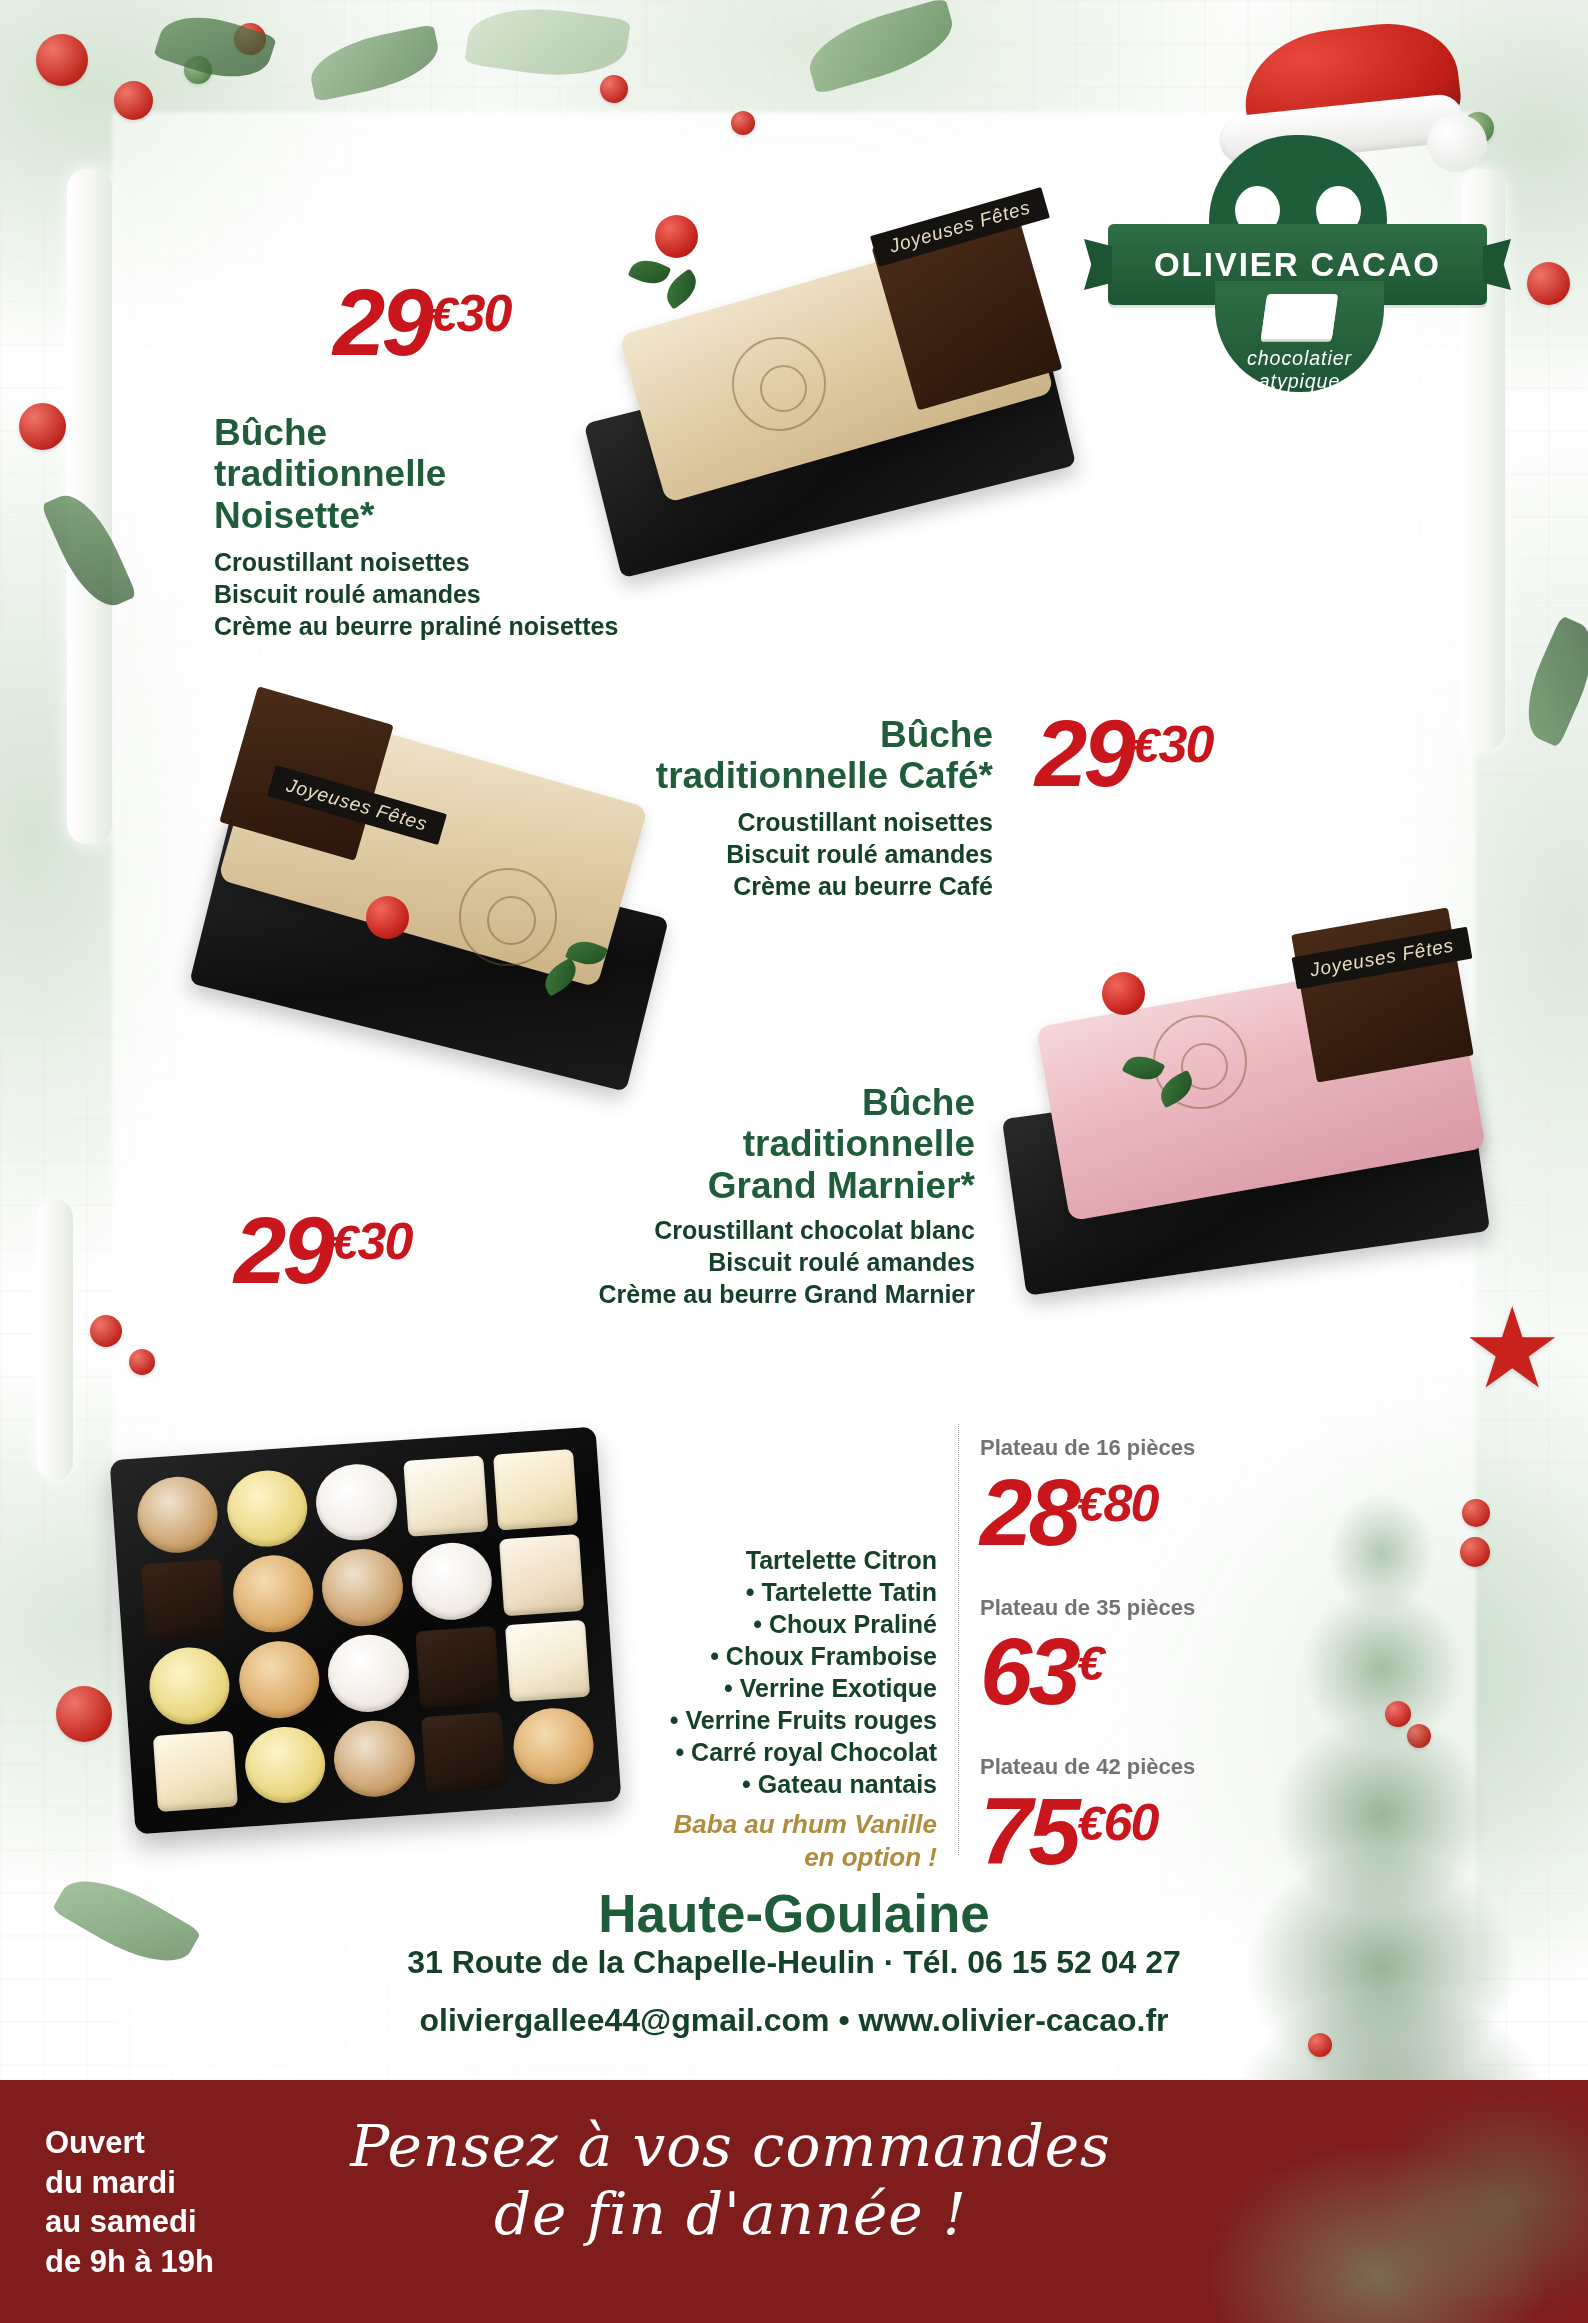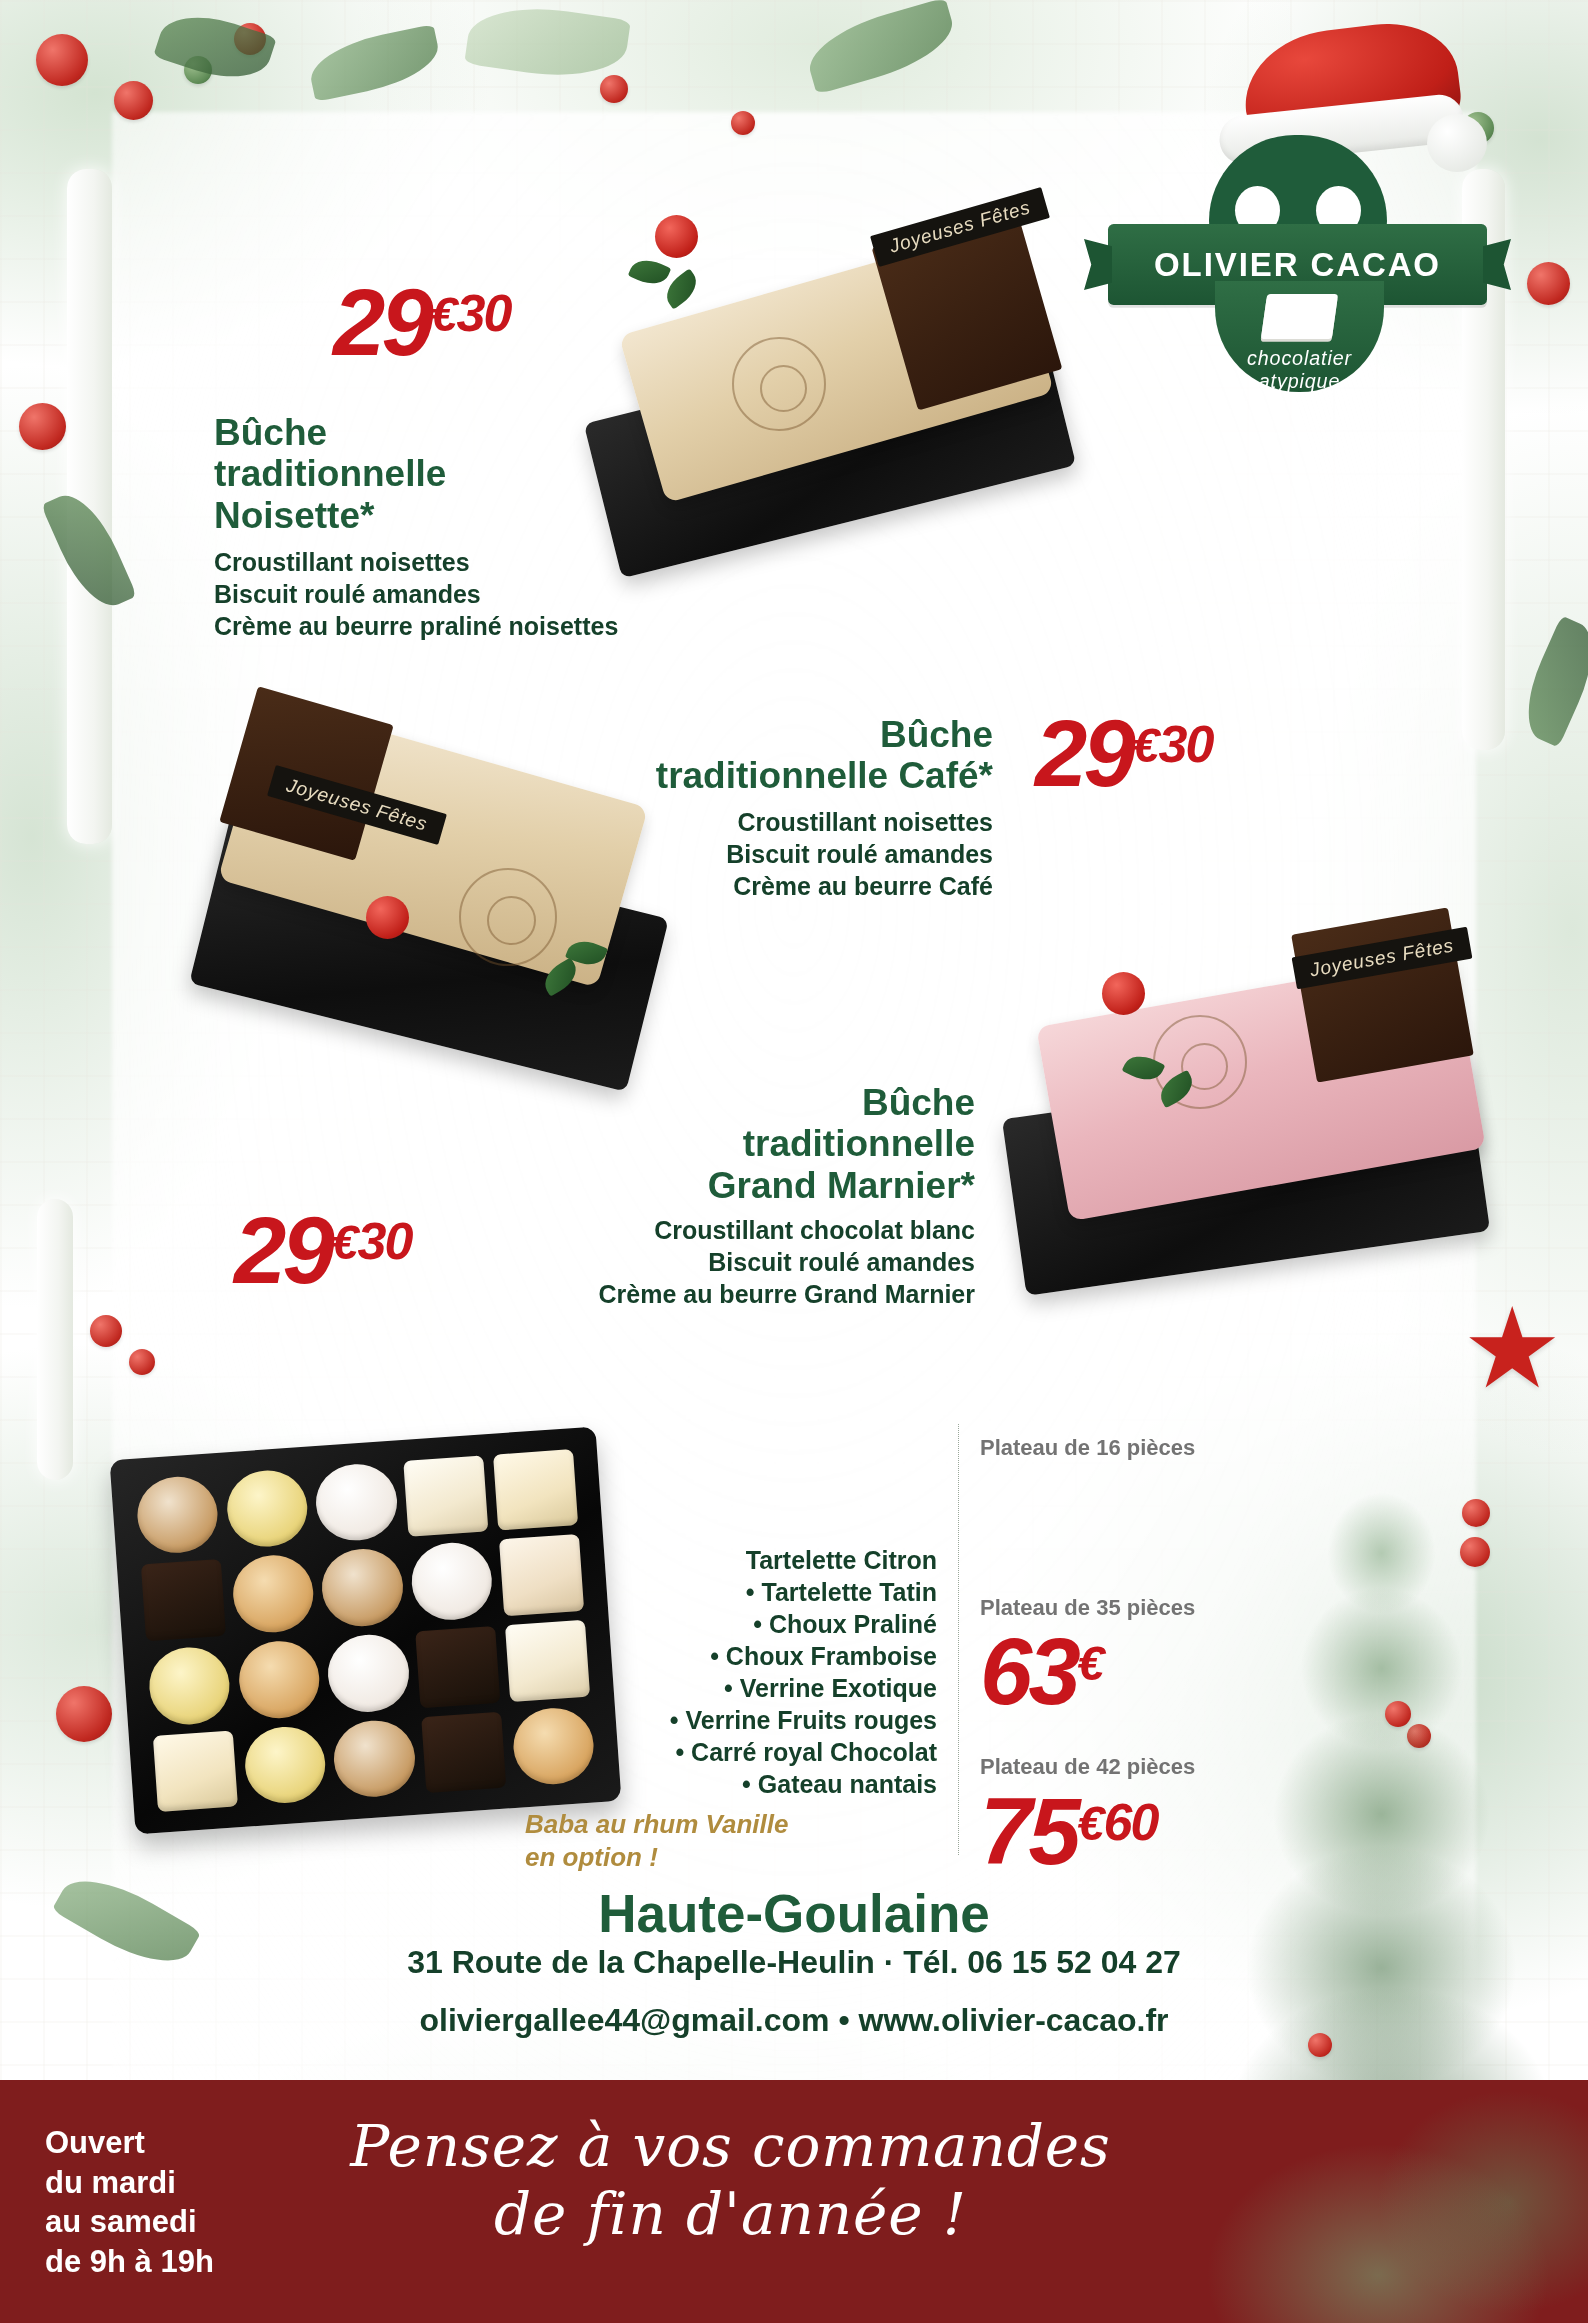--- a/index.html
+++ b/index.html
@@ -442,21 +442,21 @@
     letter-spacing: 0.9px;
   }
 
   .baba {
     position: absolute;
     font-style: italic;
     font-weight: 700;
     font-size: 26px;
     color: #b08c3e;
     line-height: 1.25;
-    text-align: left;
+    text-align: right;
     white-space: pre-line;
   }
 </style>
 </head>
 <body>
 
 <div class="poster">
 
   <div class="bg-base"></div>
   <div class="bg-paper"></div>
@@ -624,20 +624,23 @@
 • Verrine Exotique
 • Verrine Fruits rouges
 • Carré royal Chocolat
 • Gateau nantais</div>
   <div class="baba" style="left:525px;top:1808px;width:412px;">Baba au rhum Vanille
 en option !</div>
 
   <div class="sep-line" style="left:958px;top:1424px;height:431px;"></div>
 
   <div class="plateau-qty" style="left:980px;top:1435px;">Plateau de 16 pièces</div>
+  <div class="price" style="left:980px;top:1471px;">
+    <span class="int">28</span><span class="cur">€</span><span class="dec">80</span>
+  </div>
 
   <div class="plateau-qty" style="left:980px;top:1595px;">Plateau de 35 pièces</div>
   <div class="price" style="left:980px;top:1630px;">
     <span class="int">63</span><span class="cur">€</span><span class="dec"></span>
   </div>
 
   <div class="plateau-qty" style="left:980px;top:1754px;">Plateau de 42 pièces</div>
   <div class="price" style="left:980px;top:1790px;">
     <span class="int">75</span><span class="cur">€</span><span class="dec">60</span>
   </div>

